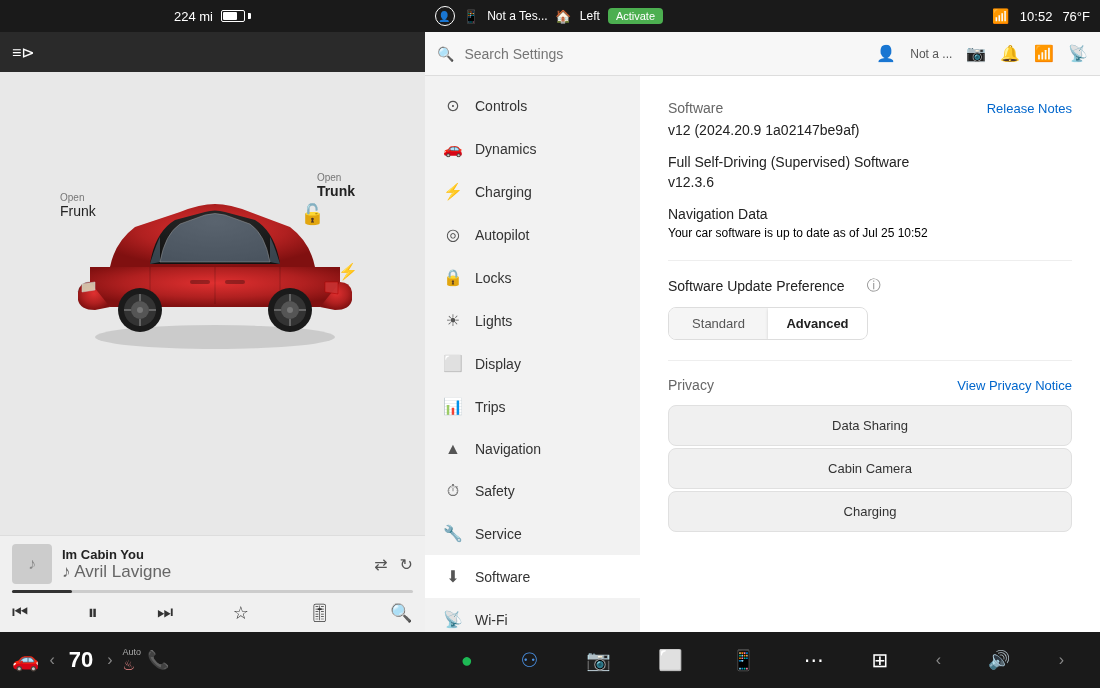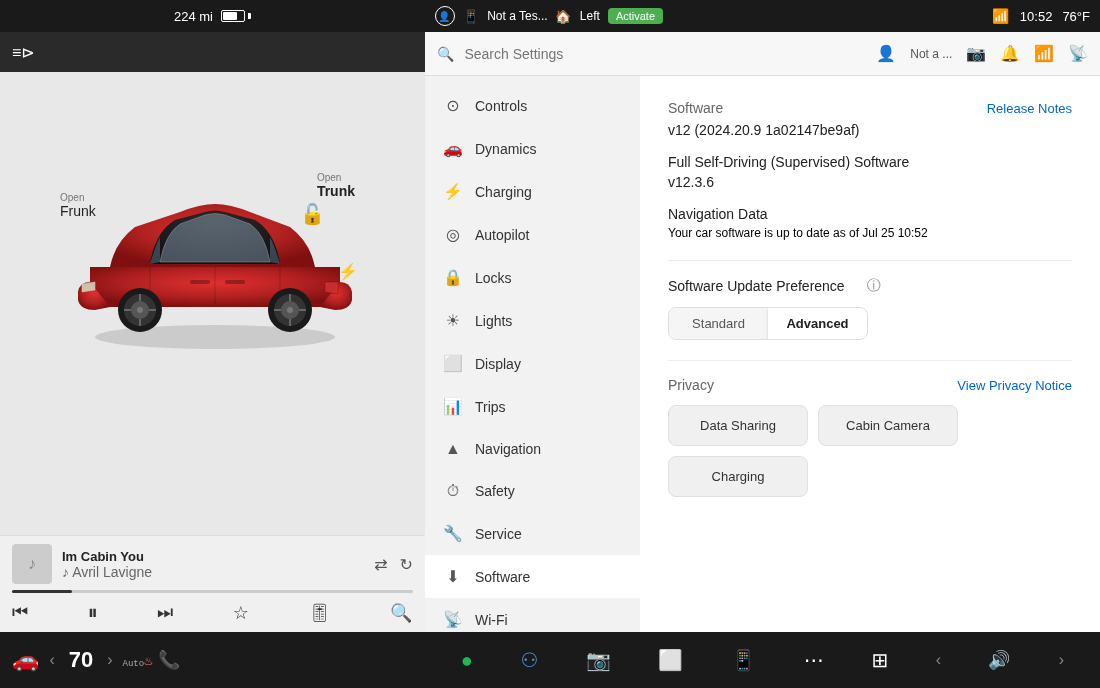--- a/index.html
+++ b/index.html
@@ -203,21 +203,21 @@
       background: #ccc;
       border-radius: 4px;
       display: flex;
       align-items: center;
       justify-content: center;
       font-size: 16px;
       color: #888;
     }
     .music-title-area { flex: 1; }
     .music-title { font-size: 13px; font-weight: 600; color: #222; }
-    .music-artist { font-size: 14px; color: #666; }
+    .music-artist { font-size: 17px; color: #666; }
     .music-controls-right {
       display: flex;
       align-items: center;
       gap: 12px;
     }
     .music-ctrl-icon { font-size: 16px; color: #555; cursor: pointer; }
 
     .progress-bar-container {
       height: 3px;
       background: #ccc;
@@ -257,23 +257,22 @@
     .taskbar-car-icon { font-size: 22px; color: white; }
     .taskbar-chevron { font-size: 16px; color: #888; padding: 0 10px; cursor: pointer; }
     .taskbar-speed {
       font-size: 22px;
       font-weight: bold;
       color: white;
       margin: 0 4px;
     }
     .taskbar-auto {
       display: flex;
-      flex-direction: row;
-      align-items: flex-end;
-      font-family: Liberation Mono, monospace;
+      flex-direction: column;
+      align-items: flex-start;
     }
     .taskbar-auto-label { font-size: 9px; color: #aaa; }
     .taskbar-phone-icon { font-size: 18px; color: white; margin-left: 6px; }
     .taskbar-heat-icon { font-size: 14px; color: #e88; }
 
     .taskbar-right {
       flex: 1;
       display: flex;
       align-items: center;
       justify-content: space-around;
@@ -418,22 +417,23 @@
       display: flex;
       justify-content: space-between;
       align-items: center;
       margin-bottom: 12px;
     }
     .privacy-title { font-size: 14px; color: #666; }
     .view-privacy-link { font-size: 13px; color: #0066cc; cursor: pointer; }
 
     .privacy-buttons {
       display: flex;
-      gap: 10px;
+      gap: 2px;
       flex-wrap: wrap;
+      flex-direction: column;
     }
     .privacy-btn {
       padding: 12px 20px;
       background: #f0f0f0;
       border: 1px solid #e0e0e0;
       border-radius: 8px;
       font-size: 13px;
       color: #333;
       cursor: pointer;
       font-weight: 500;

